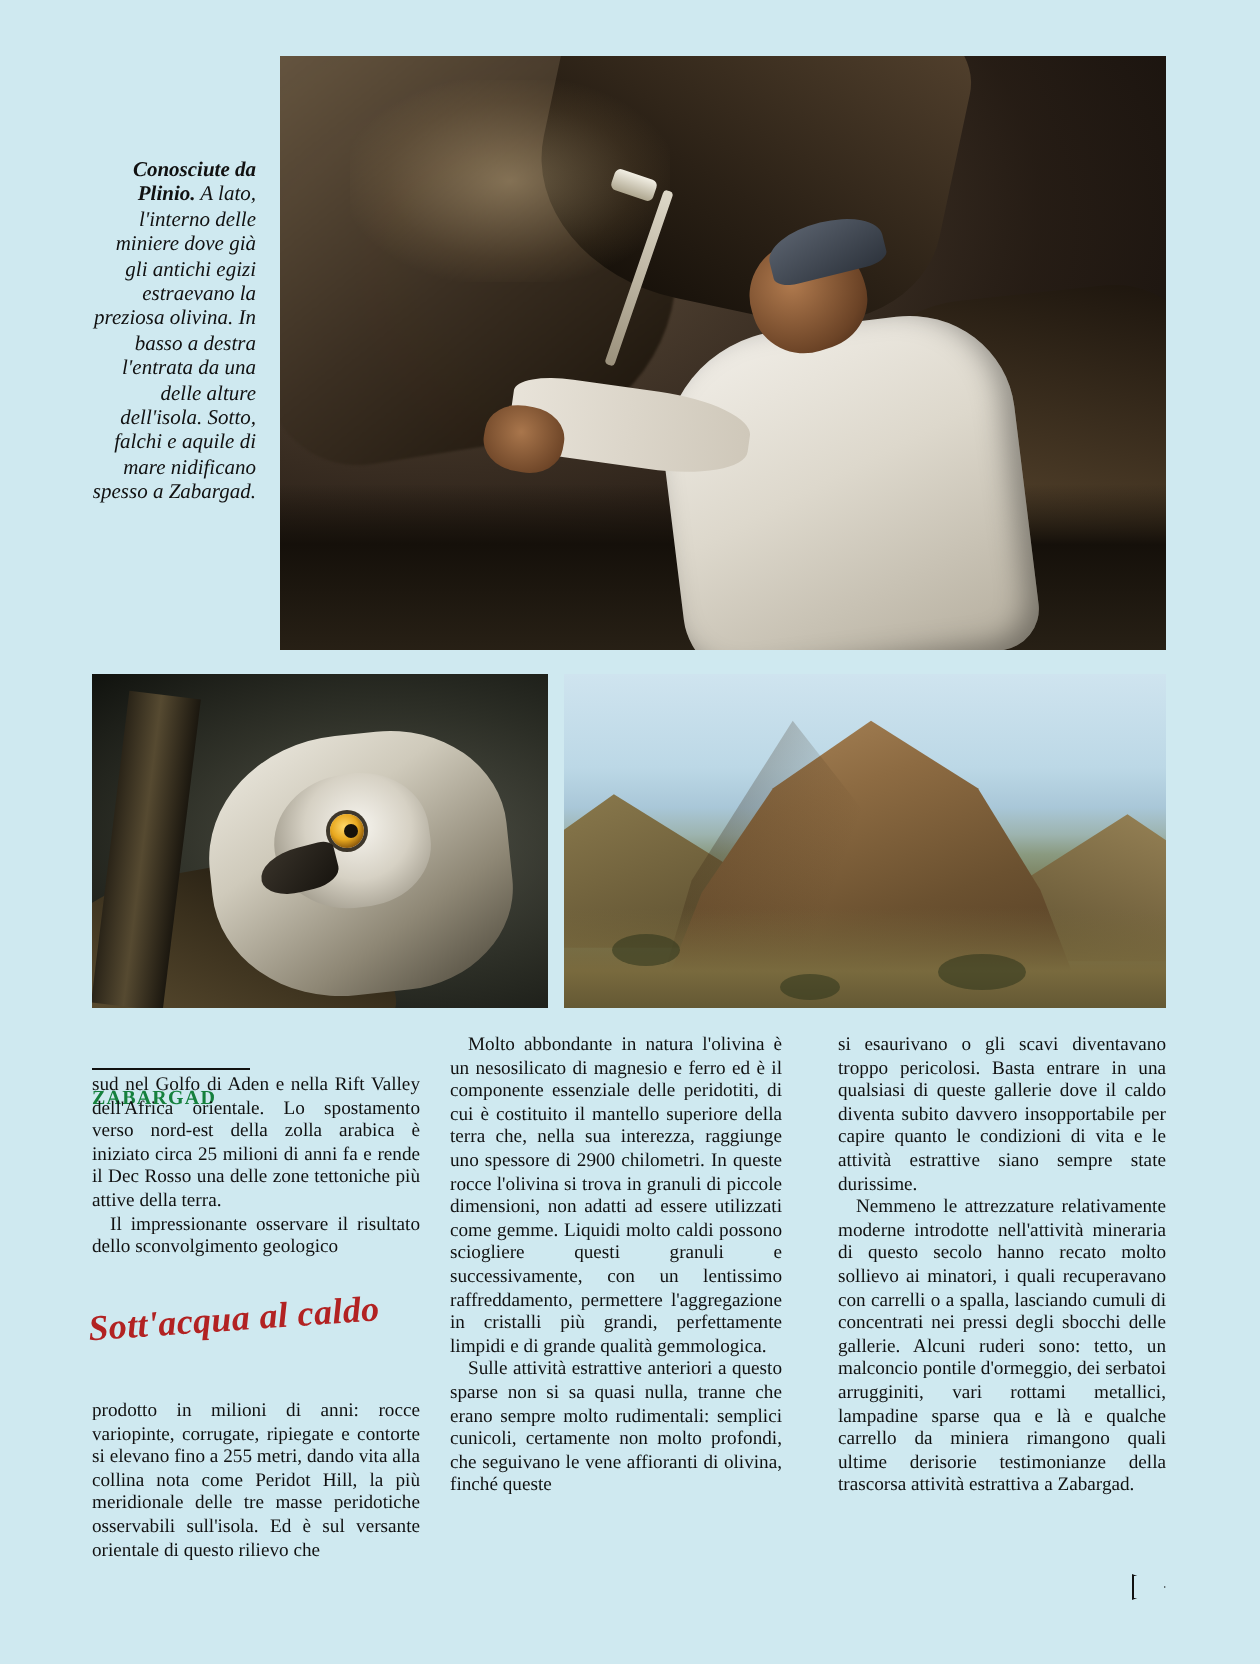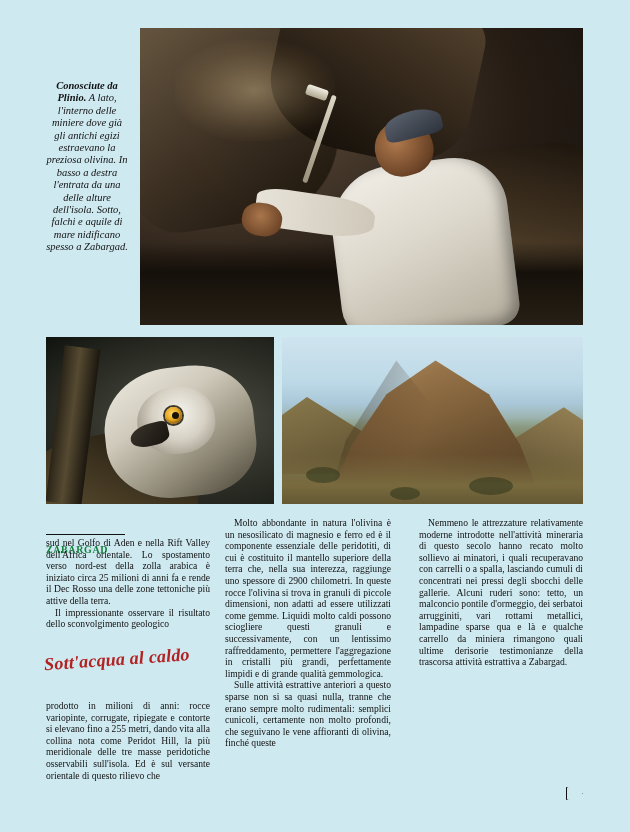--- a/index.html
+++ b/index.html
@@ -24,21 +24,21 @@
   
   .caption {
     position: absolute;
     left: 46px;
     top: 80px;
     width: 82px;
     font-size: 10.5px;
     line-height: 12.4px;
     font-style: italic;
     color: #111;
-    text-align: center;
+    text-align: right;
   }
   .caption .cap-lead {
     font-weight: bold;
     font-style: italic;
   }
 
   
   .photo {
     position: absolute;
     overflow: hidden;
@@ -465,19 +465,20 @@
   <div class="col col-1b">
     <p class="noindent">prodotto in milioni di anni: rocce variopinte, corrugate, ripiegate e contorte si elevano fino a 255 metri, dando vita alla collina nota come Peridot Hill, la più meridionale delle tre masse peridotiche osservabili sull'isola. Ed è sul versante orientale di questo rilievo che</p>
   </div>
 
   <div class="col col-2">
     <p>Molto abbondante in natura l'olivina è un nesosilicato di magnesio e ferro ed è il componente essenziale delle peridotiti, di cui è costituito il mantello superiore della terra che, nella sua interezza, raggiunge uno spessore di 2900 chilometri. In queste rocce l'olivina si trova in granuli di piccole dimensioni, non adatti ad essere utilizzati come gemme. Liquidi molto caldi possono sciogliere questi granuli e successivamente, con un lentissimo raffreddamento, permettere l'aggregazione in cristalli più grandi, perfettamente limpidi e di grande qualità gemmologica.</p>
     <p>Sulle attività estrattive anteriori a questo sparse non si sa quasi nulla, tranne che erano sempre molto rudimentali: semplici cunicoli, certamente non molto profondi, che seguivano le vene affioranti di olivina, finché queste</p>
   </div>
 
   <div class="col col-3">
+    <p class="noindent">si esaurivano o gli scavi diventavano troppo pericolosi. Basta entrare in una qualsiasi di queste gallerie dove il caldo diventa subito davvero insopportabile per capire quanto le condizioni di vita e le attività estrattive siano sempre state durissime.</p>
     <p>Nemmeno le attrezzature relativamente moderne introdotte nell'attività mineraria di questo secolo hanno recato molto sollievo ai minatori, i quali recuperavano con carrelli o a spalla, lasciando cumuli di concentrati nei pressi degli sbocchi delle gallerie. Alcuni ruderi sono: tetto, un malconcio pontile d'ormeggio, dei serbatoi arrugginiti, vari rottami metallici, lampadine sparse qua e là e qualche carrello da miniera rimangono quali ultime derisorie testimonianze della trascorsa attività estrattiva a Zabargad.</p>
   </div>
 
   <div class="folio">68</div>
   <div class="end-arrow"></div>
 
 </div>
 
 </body></html>

